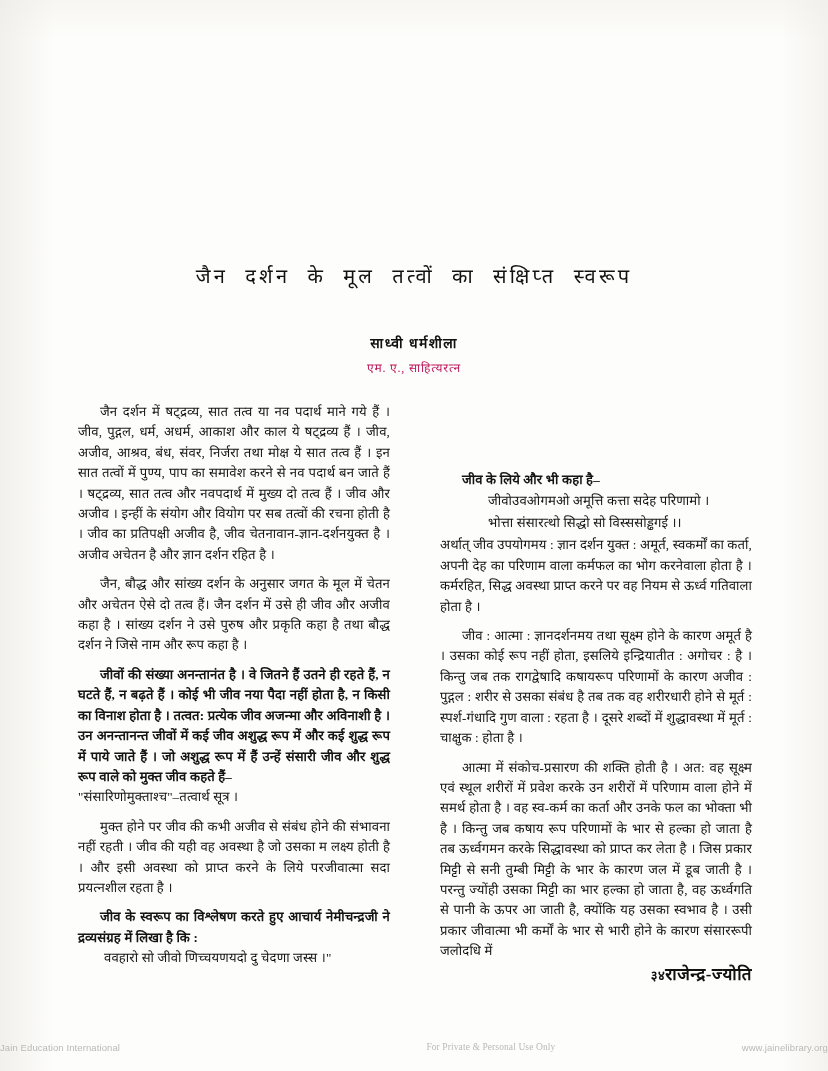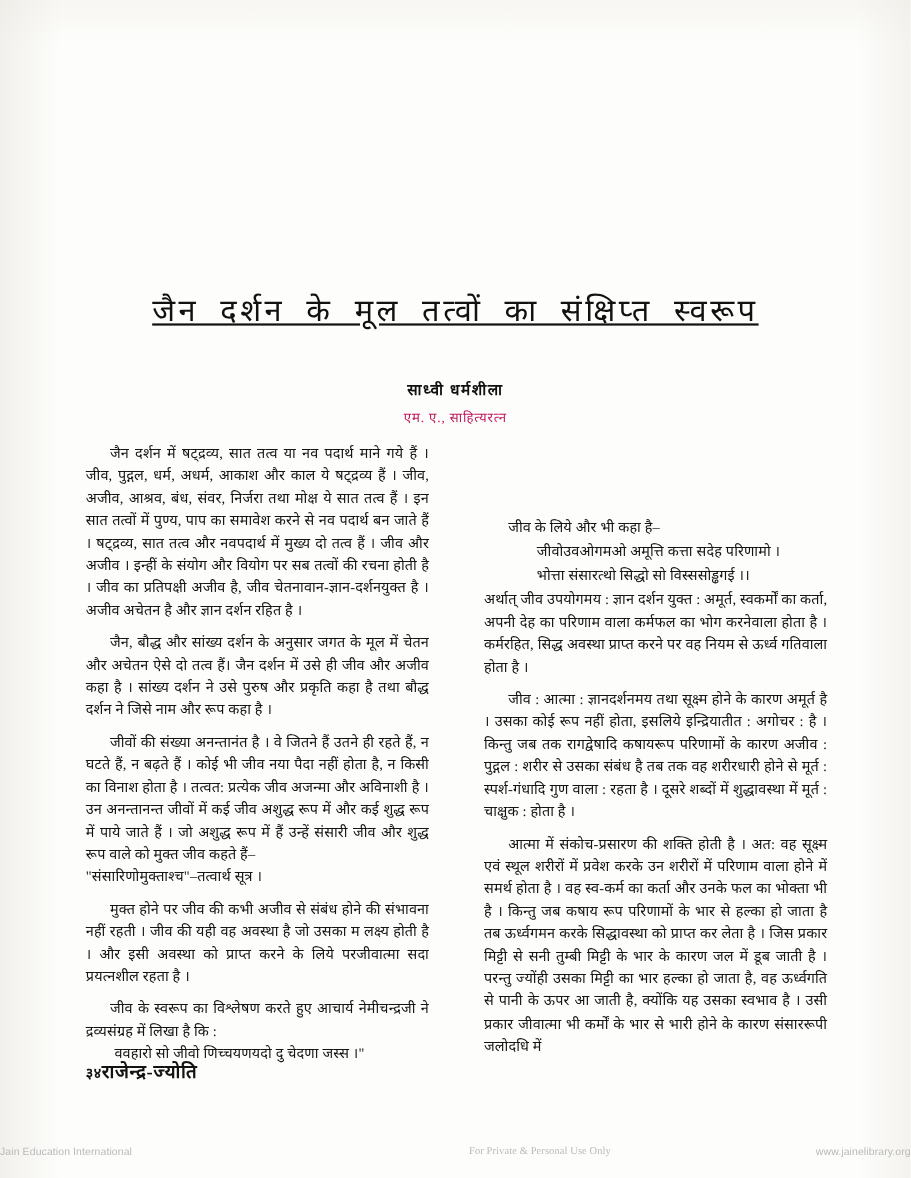--- a/index.html
+++ b/index.html
@@ -34,28 +34,27 @@
     position: absolute;
     left: 0; right: 0; top: 0;
   }
 
   
   .title-block {
     padding-top: 262px;
     text-align: center;
   }
   .doc-title {
-    font-size: 28px;
+    font-size: 20px;
     font-weight: 400;
     letter-spacing: 3.2px;
     word-spacing: 9px;
     margin: 0;
     color: #111;
     font-family: "Liberation Serif", "DejaVu Serif", serif;
-    text-decoration: underline;
   }
   .byline {
     margin-top: 44px;
     font-size: 14px;
     font-weight: bold;
     letter-spacing: 1.4px;
     color: #111;
   }
   .byline-sub {
     margin-top: 7px;
@@ -81,21 +80,21 @@
     margin: 0 0 9px 0;
     font-size: 13.1px;
     line-height: 20.4px;
     text-align: justify;
     text-justify: inter-word;
     color: #141414;
     letter-spacing: 0.15px;
   }
   .col p.indent { text-indent: 22px; }
   .col p.noindent { text-indent: 0; }
-  .col p.tight { margin-bottom: 0; }
+  .col p.tight { margin-bottom: 0; font-weight: bold; }
   .verse {
     text-indent: 26px !important;
     text-align: left !important;
     margin-bottom: 2px !important;
   }
   .verse-center {
     text-indent: 48px !important;
     text-align: left !important;
     margin-bottom: 2px !important;
   }
@@ -104,21 +103,21 @@
     text-align: left !important;
   }
 
   
   .page-foot {
     position: absolute;
     left: 78px;
     right: 76px;
     top: 962px;
     display: flex;
-    justify-content: flex-start;
+    justify-content: flex-end;
     align-items: baseline;
   }
   .folio {
     font-size: 13px;
     font-weight: bold;
     color: #121212;
     letter-spacing: 0.5px;
   }
   .journal-name {
     font-size: 17px;

